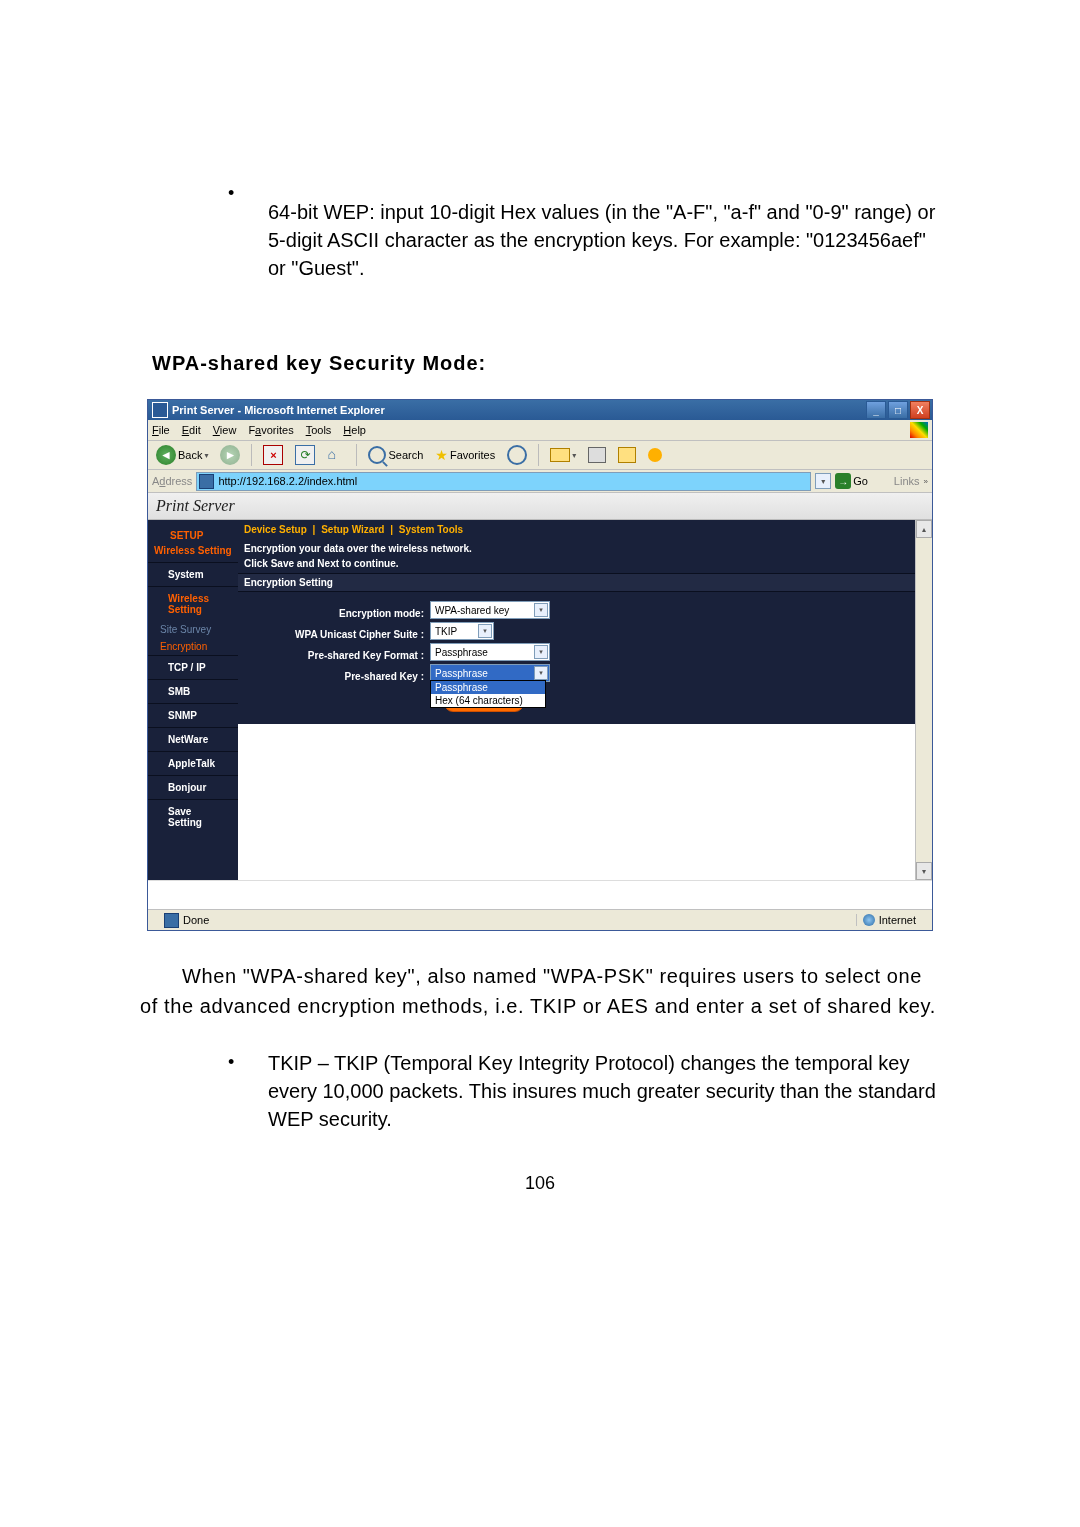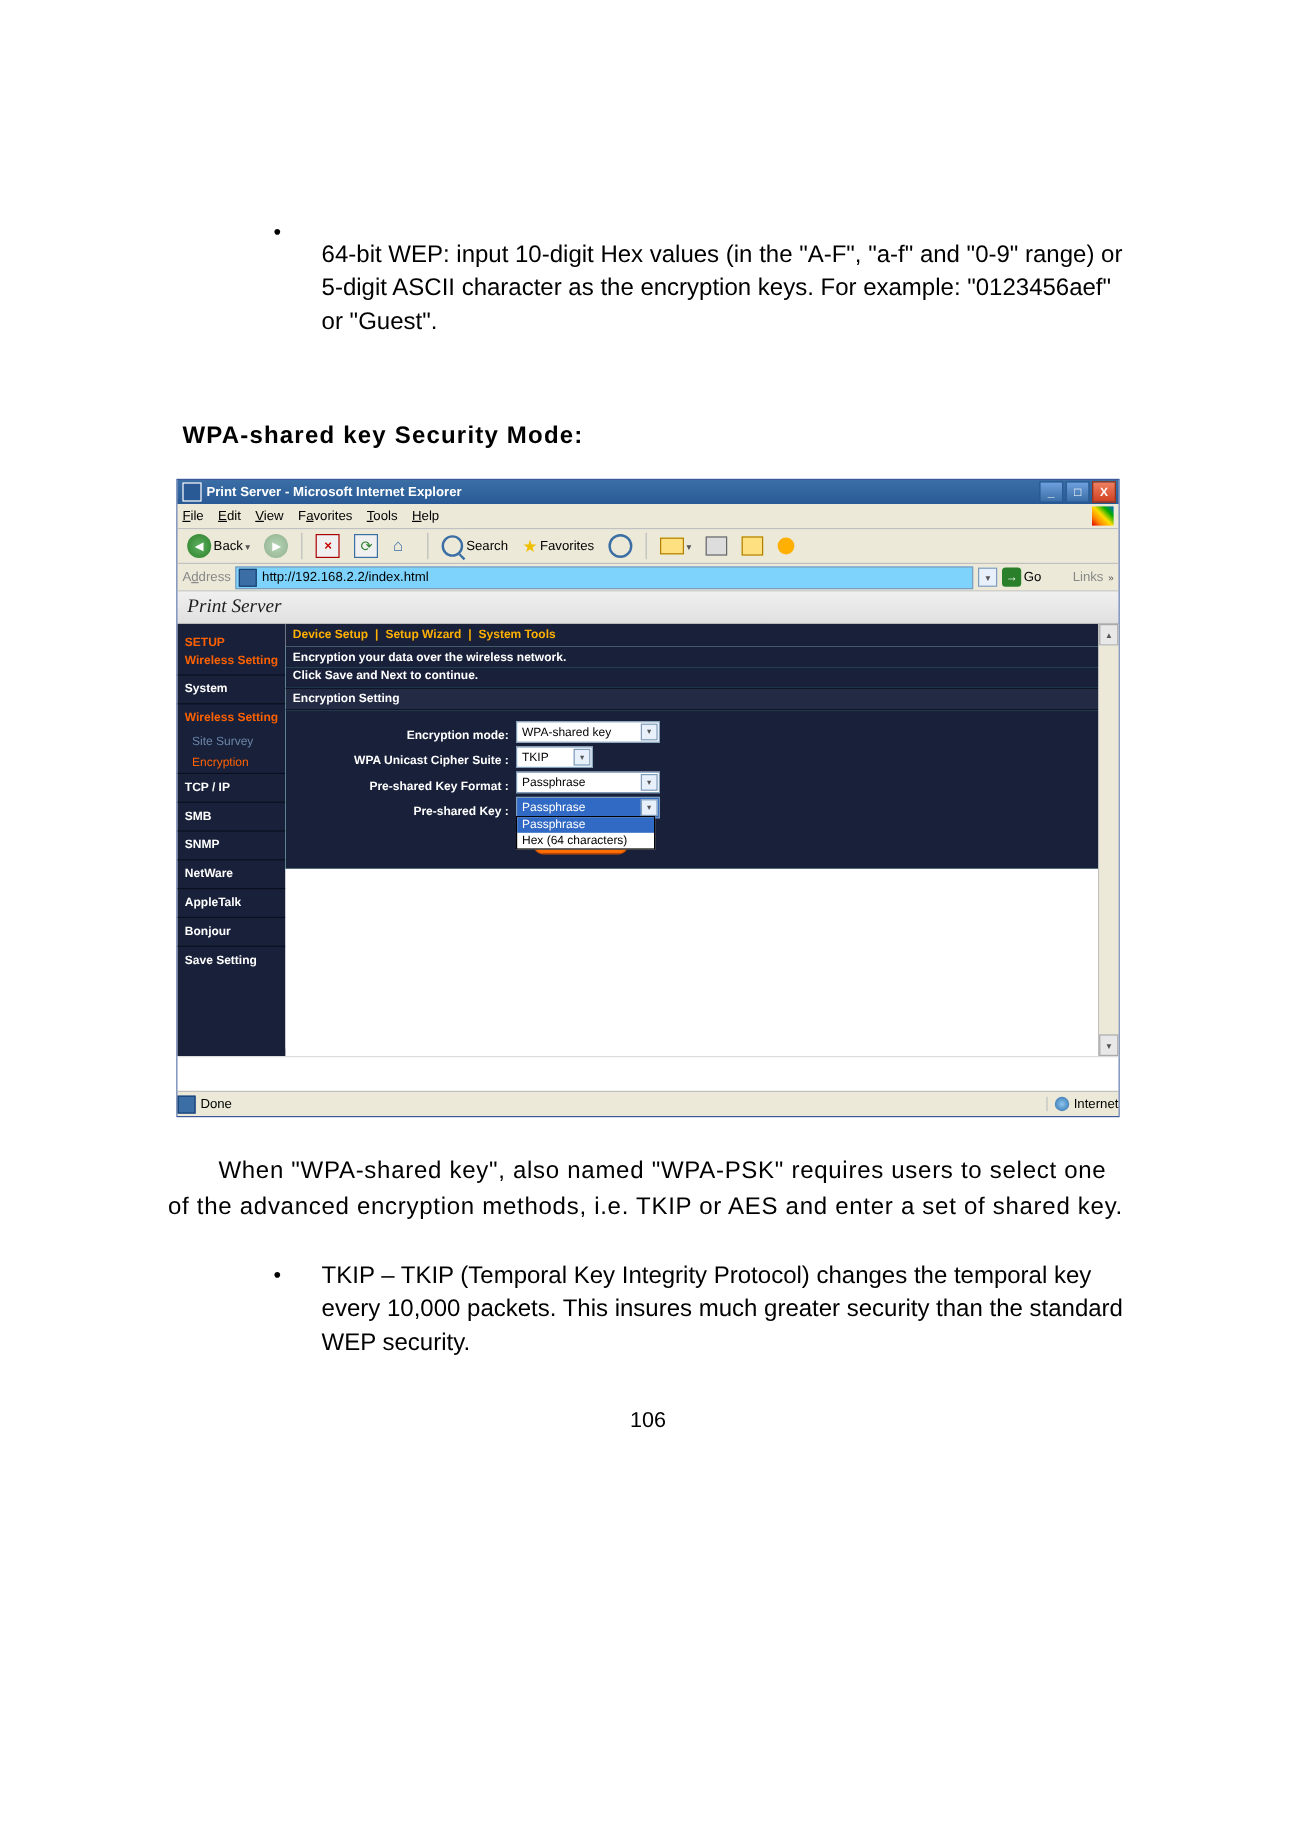--- a/index.html
+++ b/index.html
@@ -159,23 +159,23 @@
   background:#fff;
   min-height: 360px;
 }
 .sidebar {
   width: 90px;
   background:#19213a;
   color:#fff;
   font-size:10px;
   padding:6px 0 10px 0;
 }
-.sidebar .setup { color:#ff6000;font-weight:bold;padding:4px 6px;font-size:10px;}
+.sidebar .setup { color:#ff6000;font-weight:bold;padding:4px 22px;font-size:10px;}
 .sidebar .ws { color:#ff6000;font-weight:bold;padding:0 6px 6px;font-size:10px;}
-.sidebar .item { padding:6px 6px;font-weight:bold;color:#fff;border-top:1px solid #0a0f1f;}
+.sidebar .item { padding:6px 20px;font-weight:bold;color:#fff;border-top:1px solid #0a0f1f;}
 .sidebar .item.cur { color:#ff6000; }
 .sidebar .sub { padding:3px 12px;font-size:10px;color:#6b85a8;}
 .sidebar .sub.cur { color:#ff6000; }
 
 .content-wide { flex:1; background:#fff; }
 .crumbs {
   background:#19213a;color:#ffb000;font-weight:bold;font-size:10px;
   padding:4px 6px;
 }
 .crumbs .sep { color:#ffb000; padding:0 3px;}
@@ -215,21 +215,21 @@
 .white-fill { background:#fff; height:150px; }
 .right-scroll {
   width:16px;background:#ece9d8;border-left:1px solid #c0c0c0;
   display:flex;flex-direction:column;
 }
 .scroll-btn{height:16px;border:1px solid #aaa;background:#e8e8e8;display:flex;align-items:center;justify-content:center;font-size:8px;color:#555;}
 .scroll-track{flex:1;background:#ece9d8;}
 
 .statusbar {
   background:#ece9d8;border-top:1px solid #c0c0c0;height:20px;
-  display:flex;align-items:center;font-size:11px;padding:0 0;
+  display:flex;align-items:center;font-size:11px;padding:0 16px;
 }
 .statusbar .done{display:flex;align-items:center;gap:4px;}
 .statusbar .sicon { width:13px;height:13px;background:#3a6ea5;border:1px solid #1a4075;}
 .statusbar .spacer{flex:1;}
 .statusbar .zone{display:flex;align-items:center;gap:4px;border-left:1px solid #c0c0c0;padding-left:6px;}
 .statusbar .globe{width:12px;height:12px;border-radius:50%;background:radial-gradient(#8ec5f0,#2a6aa5);}
 
 .post-para {
   font-size: 20px;
   line-height: 30px;

